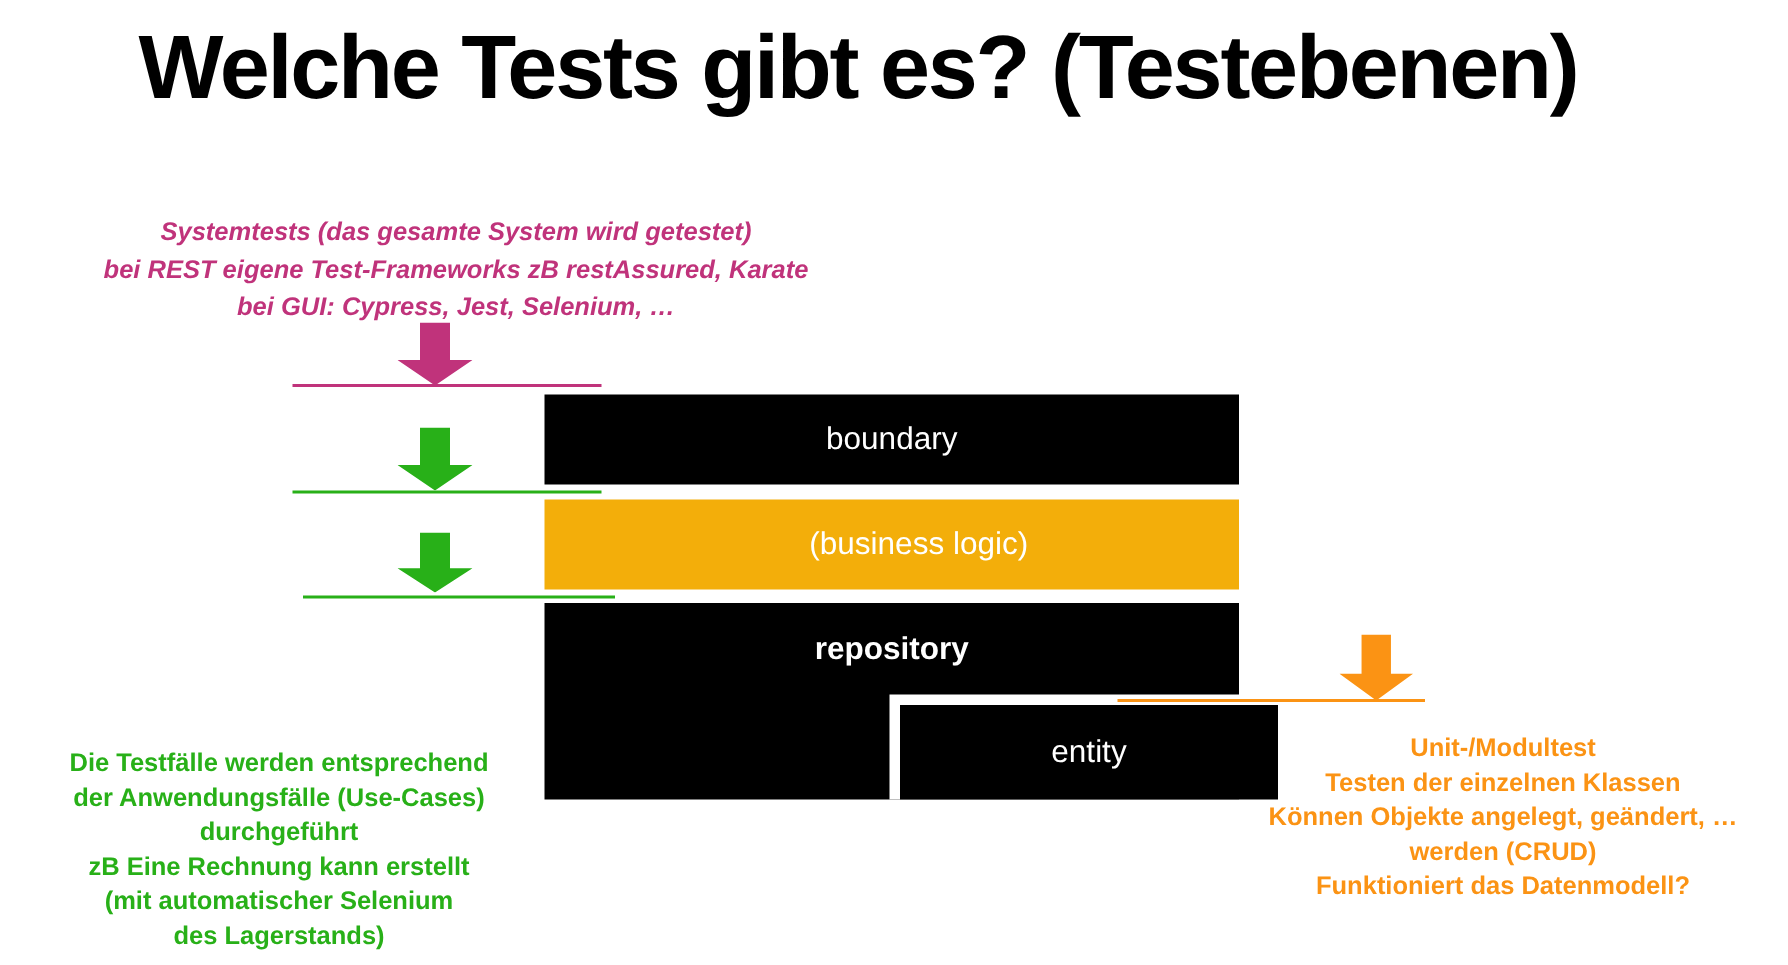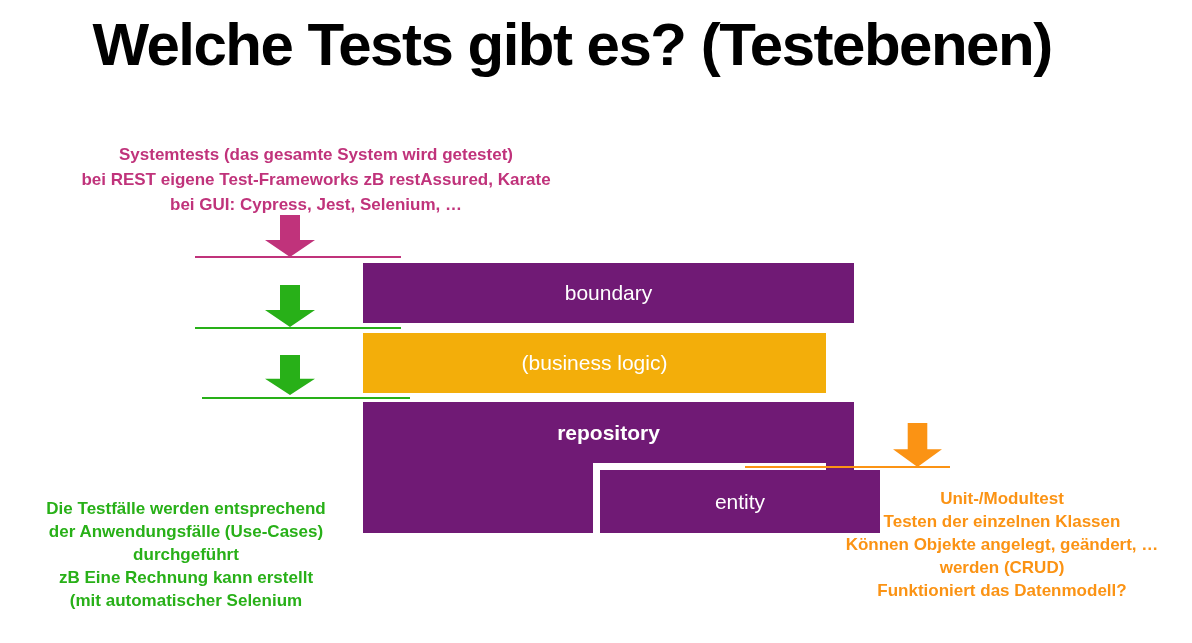--- a/index.html
+++ b/index.html
@@ -16,36 +16,36 @@
     font-size:60px;font-weight:bold;color:#000;
     letter-spacing:-1.5px;line-height:78px;
   }
   .ann{position:absolute;text-align:center;font-weight:bold;font-size:17px;}
   .ann div{white-space:nowrap;}
   .ann.magenta{color:#C0337B;line-height:25px;}
   .ann.green{color:#28B018;line-height:24px;}
   .ann.green.small{line-height:23px;}
   .ann.orange{color:#FB9314;line-height:23px;}
 
-  .ann-systemtests{left:36px;top:142px;width:560px;}
+  .ann-systemtests{left:24px;top:142px;width:560px;font-style:italic;}
   .ann-integrationstests{left:20px;top:402px;width:322px;}
   .ann-integrationstests-detail{left:25px;top:497px;width:322px;}
   .ann-unittest{left:806px;top:487px;width:392px;}
 
   .box{position:absolute;}
-  .box.blue{background:#701a75;padding-left:28px;}
+  .box.blue{background:#000000;}
   .box.gold{background:#F3AE0A;}
   .box-label{
     position:absolute;left:0;top:0;width:100%;
     text-align:center;color:#fff;font-size:21px;font-weight:400;
   }
   .box-boundary{left:363px;top:263px;width:463px;height:60px;}
   .box-boundary .box-label{line-height:60px;}
   .box-business{left:363px;top:333px;width:463px;height:60px;}
-  .box-business .box-label{line-height:60px;}
+  .box-business .box-label{line-height:60px;padding-left:18px;}
   .box-repository{left:363px;top:402px;width:463px;height:131px;}
   .box-repository .box-label{height:61px;line-height:61px;font-weight:bold;}
   .repo-notch{position:absolute;left:230px;top:61px;width:233px;height:70px;background:#ffffff;}
   .box-entity{left:600px;top:470px;width:252px;height:63px;}
   .box-entity .box-label{line-height:63px;}
 
   .hline{position:absolute;height:2px;}
   .hline.magenta{background:#C0337B;}
   .hline.green{background:#28B018;}
   .hline.orange{background:#FB9314;}
@@ -77,20 +77,21 @@
     <div>bei GUI: Cypress, Jest, Selenium, …</div>
   </div>
 
 
   <div class="ann green small ann-integrationstests-detail">
     <div>Die Testfälle werden entsprechend</div>
     <div>der Anwendungsfälle (Use-Cases)</div>
     <div>durchgeführt</div>
     <div>zB Eine Rechnung kann erstellt</div>
     <div>(mit automatischer Selenium</div>
+    <div>des Lagerstands)</div>
   </div>
 
   <div class="ann orange ann-unittest">
     <div>Unit-/Modultest</div>
     <div>Testen der einzelnen Klassen</div>
     <div>Können Objekte angelegt, geändert, …</div>
     <div>werden (CRUD)</div>
     <div>Funktioniert das Datenmodell?</div>
   </div>
 

